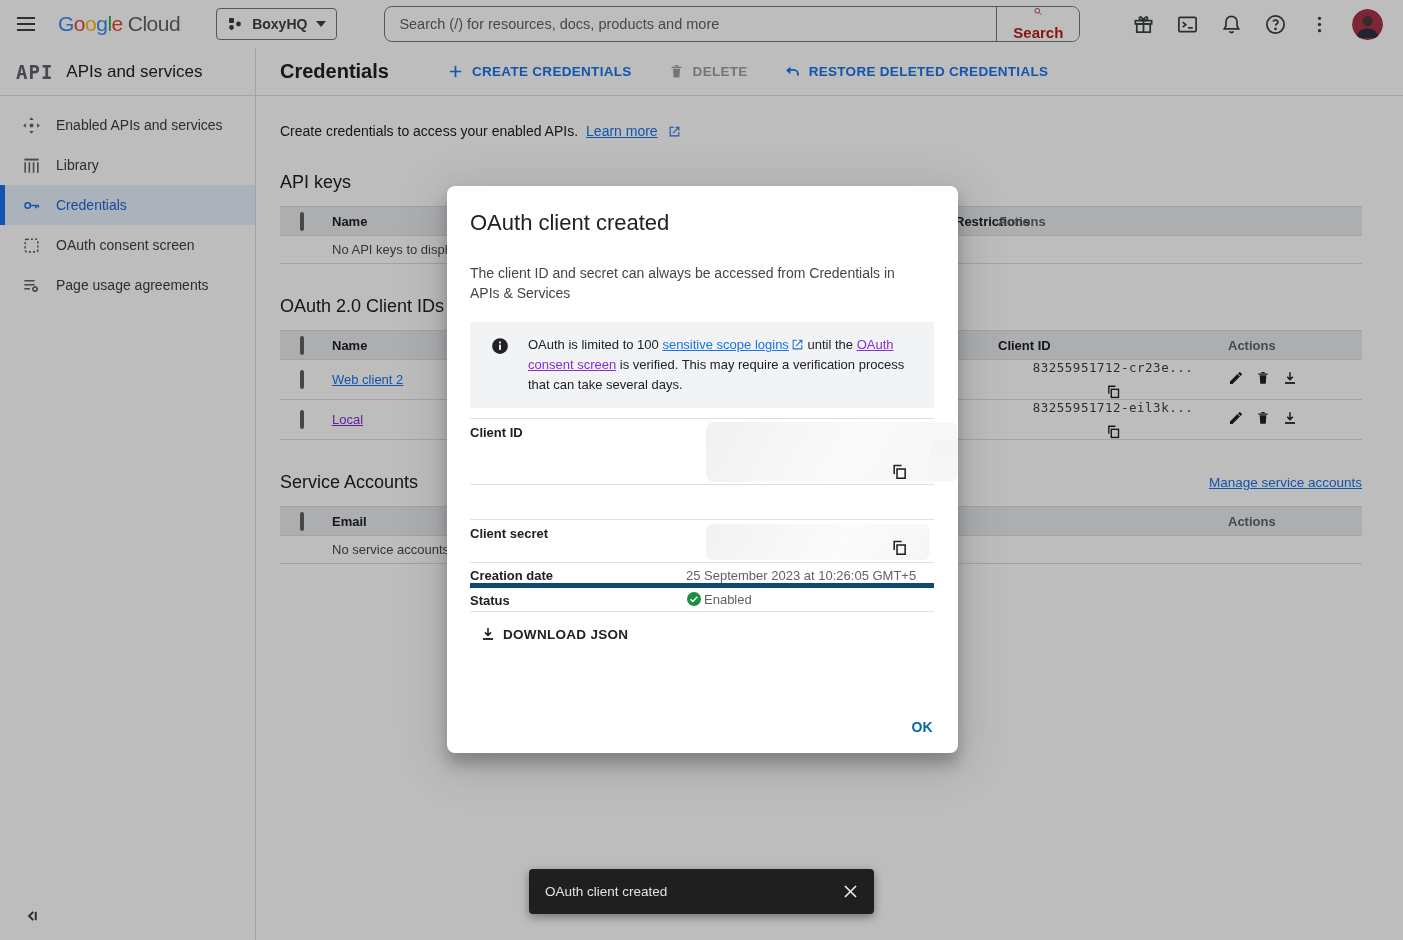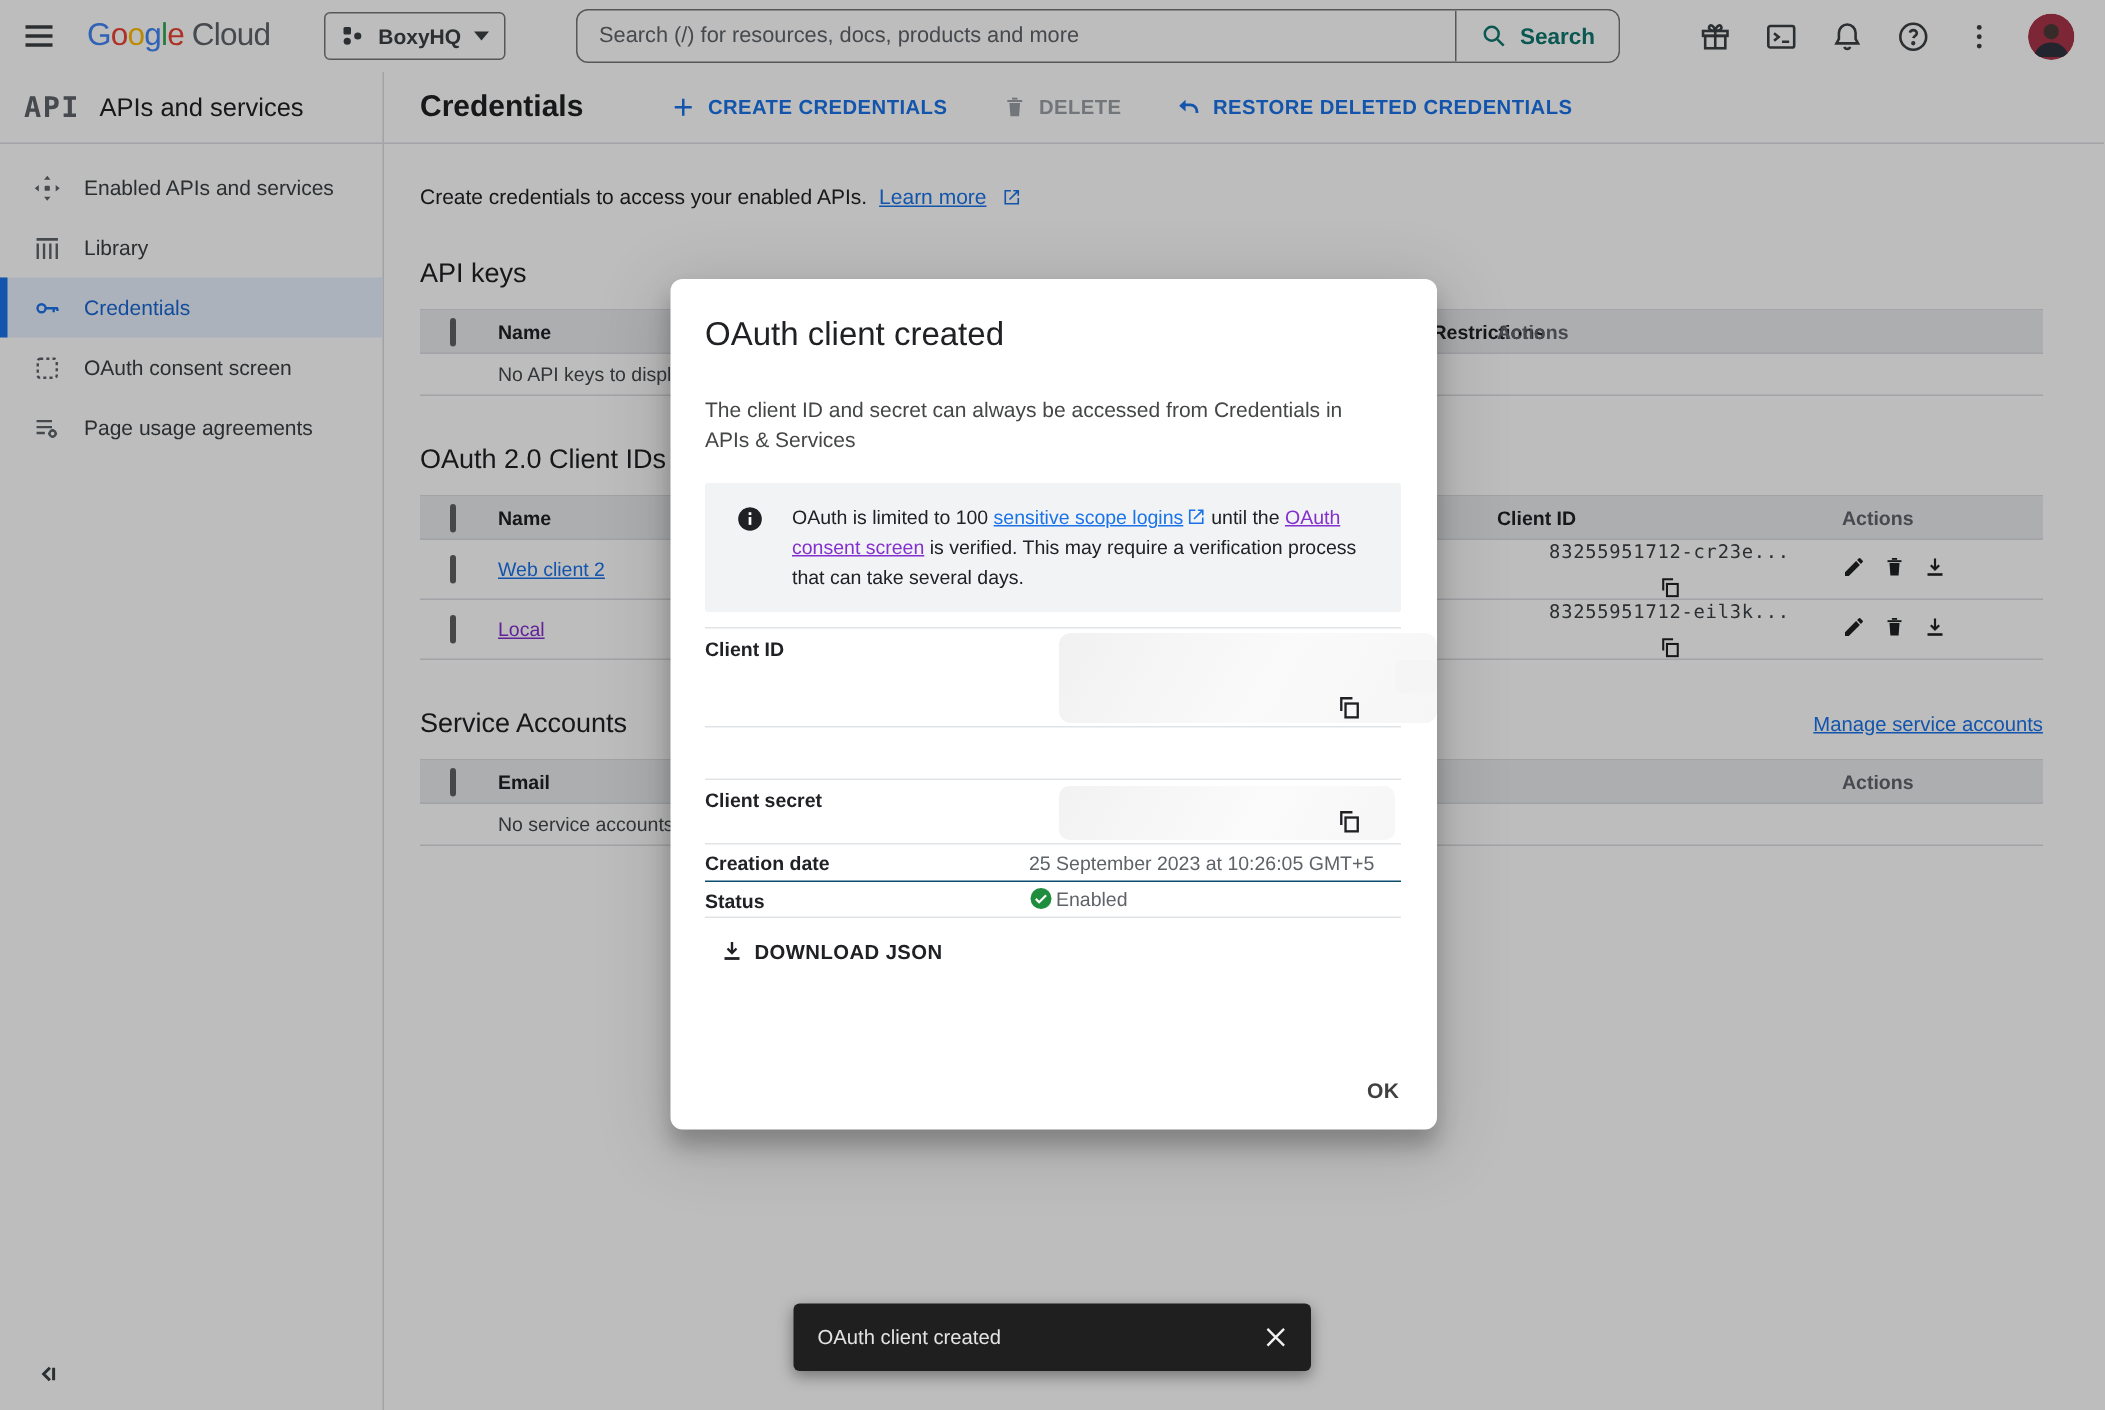--- a/index.html
+++ b/index.html
@@ -31,21 +31,21 @@
     margin-left:47px; width:696px; height:36px; border:1px solid #747775; border-radius:8px;
     display:flex; align-items:center; overflow:hidden; background:#fff;
   }
   .searchbar input {
     flex:1; border:none; outline:none; height:100%; padding:0 14px; font-size:14.5px;
     font-family:"Liberation Sans", sans-serif; color:#202124; background:transparent;
   }
   .searchbar input::placeholder { color:#5f6368; }
   .search-go {
     height:100%; border-left:1px solid #747775; display:flex; align-items:center; gap:8px;
-    padding:0 16px; color:#0f766e; font-size:15px; font-weight:700; cursor:pointer; background:#fff;
+    padding:0 16px; color:#b91c1c; font-size:15px; font-weight:700; cursor:pointer; background:#fff;flex-direction:column;
   }
   .search-go svg { width:18px; height:18px; }
   .top-icons { margin-left:auto; display:flex; align-items:center; gap:21px; }
   .tool-ic { width:23px; height:23px; color:#3c4043; cursor:pointer; }
   .avatar { width:31px; height:31px; border-radius:50%; overflow:hidden; cursor:pointer; }
 
   
   .sidebar {
     position:absolute; top:48px; left:0; bottom:0; width:256px; background:#fff;
     border-right:1px solid #dadce0; z-index:1;
@@ -109,38 +109,38 @@
   .dlg-sub { margin-top:27px; font-size:14px; line-height:20px; color:#444746; width:445px; }
   .notice { margin-top:19px; background:#f1f3f4; border-radius:2px; display:flex; padding:13px 15px 13px 13px; gap:19px; }
   .info-ic { flex:none; width:18px; height:18px; margin-top:2px; margin-left:8px; }
   .notice-text { font-size:13px; line-height:20px; color:#202124; }
   .frow { display:flex; align-items:flex-start; }
   .frow .flabel { width:216px; font-size:13px; font-weight:700; color:#202124; padding-top:6px; }
   .fields { margin-top:10px; }
   .f-clientid { height:67px; border-top:1px solid #e0e3e6; border-bottom:1px solid #e0e3e6; position:relative; }
   .f-gap { height:34px; }
   .f-secret { height:44px; border-top:1px solid #e0e3e6; border-bottom:1px solid #e0e3e6; position:relative; }
-  .f-creation { height:25px; border-bottom:1px solid #0c4a6e; }
+  .f-creation { height:25px; border-bottom:5px solid #0c4a6e; }
   .f-creation .flabel, .f-status .flabel { padding-top:5px; }
   .f-status { height:24px; border-bottom:1px solid #e0e3e6; }
   .fvalue { font-size:13px; color:#5f6368; padding-top:5px; }
   .redact-1 { position:absolute; left:236px; top:3px; width:252px; height:60px; border-radius:8px;
               background:linear-gradient(120deg,#f1f1f1 0%,#fafafa 55%,#f6f6f6 100%); }
   .redact-1b { position:absolute; left:460px; top:21px; width:28px; height:22px; border-radius:4px; background:#f5f5f5; }
   .redact-2 { position:absolute; left:236px; top:4px; width:224px; height:36px; border-radius:7px;
               background:linear-gradient(120deg,#f2f2f2 0%,#fbfbfb 60%,#f6f6f6 100%); }
   .copy-btn { position:absolute; right:26px; width:17px; height:17px; color:#202124; cursor:pointer; }
   .copy-btn.cb1 { bottom:4px; } .copy-btn.cb2 { bottom:6px; }
   .status-val { display:flex; align-items:center; gap:2px; padding-top:3px; }
   .status-val .chk { width:16px; height:16px; flex:none; }
   .status-txt { font-size:13px; color:#5f6368; }
   .dl-btn { margin:14px 0 0 10px; display:inline-flex; align-items:center; gap:7px; font-size:13.5px; font-weight:700;
             letter-spacing:0.3px; color:#202124; cursor:pointer; background:none; border:none; font-family:inherit; }
   .dl-btn svg { width:16px; height:16px; }
-  .ok-btn { position:absolute; right:25px; bottom:18px; color:#404040; font-size:14px; font-weight:700;
+  .ok-btn { position:absolute; right:25px; bottom:18px; color:#0369a1; font-size:14px; font-weight:700;
             letter-spacing:0.3px; background:none; border:none; cursor:pointer; font-family:inherit; }
 
   .toast {
     position:absolute; left:529px; top:869px; width:345px; height:45px; background:#1f1f1f;
     border-radius:4px; display:flex; align-items:center; padding:0 14px 0 16px; z-index:10;
     box-shadow:0 3px 10px rgba(0,0,0,.4);
   }
   .toast-msg { color:#e3e3e3; font-size:13.5px; }
   .toast-close { margin-left:auto; width:19px; height:19px; color:#f1f1f1; cursor:pointer; }
 </style>

